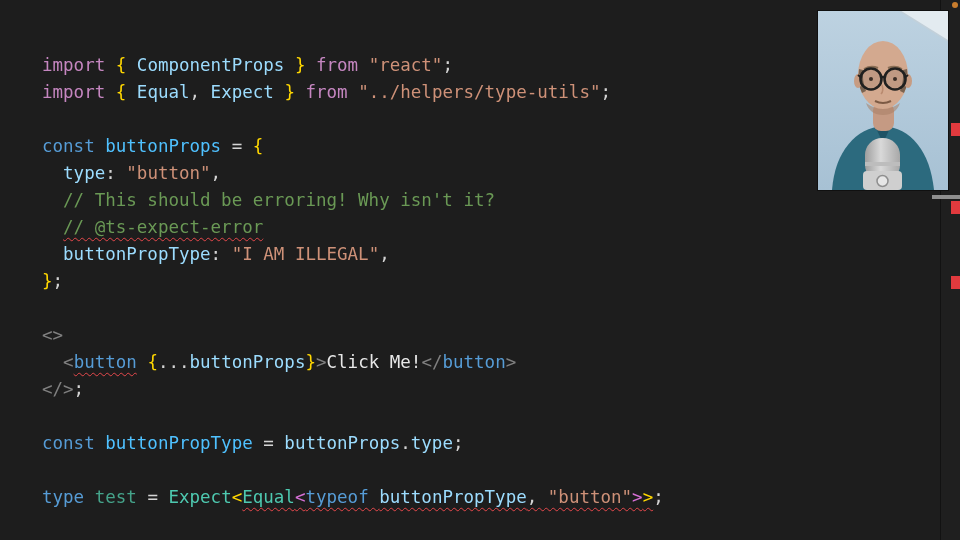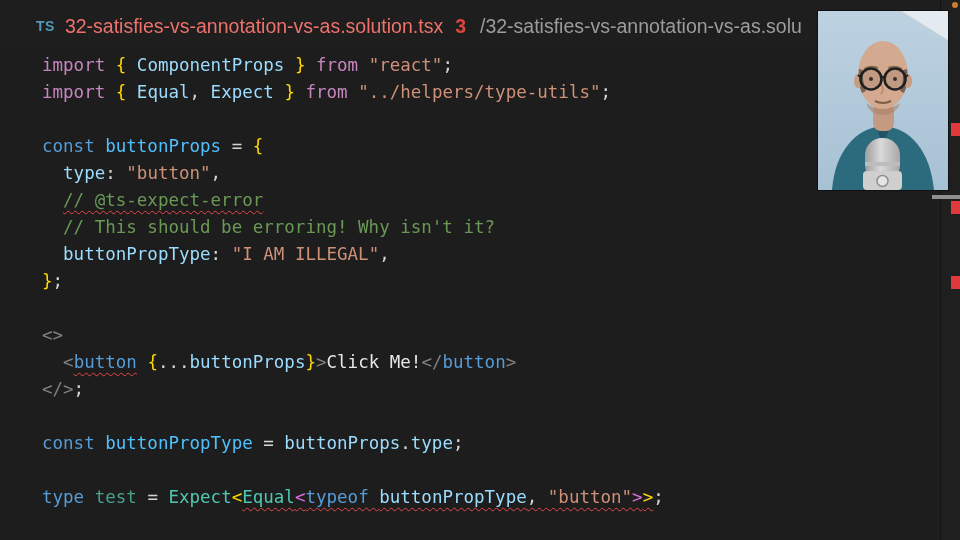--- a/index.html
+++ b/index.html
@@ -36,35 +36,29 @@
   
   .webcam{position:absolute;left:818px;top:11px;width:130px;height:179px;
           z-index:5;box-shadow:0 0 0 1px #101010;}
   .webcam svg{display:block;}
 </style>
 </head>
 <body>
 
 <div id="app">
 
-  <div class="titlebar">
-    <span class="ts-icon">TS</span>
-    <span class="tab-filename">32-satisfies-vs-annotation-vs-as.solution.tsx</span>
-    <span class="tab-badge">3</span>
-    <span class="tab-path">/32-satisfies-vs-annotation-vs-as.solu</span>
-  </div>
 
   <div id="code">
       <div class="line"><span style="color: rgb(197, 134, 192);">import </span><span style="color: rgb(255, 215, 0);">{ </span><span style="color: rgb(156, 220, 254);">ComponentProps </span><span style="color: rgb(255, 215, 0);">} </span><span style="color: rgb(197, 134, 192);">from </span><span style="color: rgb(206, 145, 120);">"react"</span><span style="color: rgb(212, 212, 212);">;</span></div>
       <div class="line"><span style="color: rgb(197, 134, 192);">import </span><span style="color: rgb(255, 215, 0);">{ </span><span style="color: rgb(156, 220, 254);">Equal</span><span style="color: rgb(212, 212, 212);">, </span><span style="color: rgb(156, 220, 254);">Expect </span><span style="color: rgb(255, 215, 0);">} </span><span style="color: rgb(197, 134, 192);">from </span><span style="color: rgb(206, 145, 120);">"../helpers/type-utils"</span><span style="color: rgb(212, 212, 212);">;</span></div>
       <div class="line"></div>
       <div class="line"><span style="color: rgb(86, 156, 214);">const </span><span style="color: rgb(79, 193, 255);">buttonProps </span><span style="color: rgb(212, 212, 212);">= </span><span style="color: rgb(255, 215, 0);">{</span></div>
       <div class="line"><span style="color: rgb(212, 212, 212);">  </span><span style="color: rgb(156, 220, 254);">type</span><span style="color: rgb(212, 212, 212);">: </span><span style="color: rgb(206, 145, 120);">"button"</span><span style="color: rgb(212, 212, 212);">,</span></div>
+      <div class="line"><span style="color: rgb(212, 212, 212);">  </span><span style="color: rgb(106, 153, 85);">// This should be erroring! Why isn't it?</span></div>
       <div class="line"><span style="color: rgb(212, 212, 212);">  </span><span class="squiggle" style="color: rgb(106, 153, 85);">// @ts-expect-error</span></div>
-      <div class="line"><span style="color: rgb(212, 212, 212);">  </span><span style="color: rgb(106, 153, 85);">// This should be erroring! Why isn't it?</span></div>
       <div class="line"><span style="color: rgb(212, 212, 212);">  </span><span style="color: rgb(156, 220, 254);">buttonPropType</span><span style="color: rgb(212, 212, 212);">: </span><span style="color: rgb(206, 145, 120);">"I AM ILLEGAL"</span><span style="color: rgb(212, 212, 212);">,</span></div>
       <div class="line"><span style="color: rgb(255, 215, 0);">}</span><span style="color: rgb(212, 212, 212);">;</span></div>
       <div class="line"></div>
       <div class="line"><span style="color: rgb(128, 128, 128);">&lt;&gt;</span></div>
       <div class="line"><span style="color: rgb(212, 212, 212);">  </span><span style="color: rgb(128, 128, 128);">&lt;</span><span class="squiggle" style="color: rgb(86, 156, 214);">button</span><span style="color: rgb(212, 212, 212);"> </span><span style="color: rgb(255, 215, 0);">{</span><span style="color: rgb(212, 212, 212);">...</span><span style="color: rgb(156, 220, 254);">buttonProps</span><span style="color: rgb(255, 215, 0);">}</span><span style="color: rgb(128, 128, 128);">&gt;</span><span style="color: rgb(232, 232, 232);">Click Me!</span><span style="color: rgb(128, 128, 128);">&lt;/</span><span style="color: rgb(86, 156, 214);">button</span><span style="color: rgb(128, 128, 128);">&gt;</span></div>
       <div class="line"><span style="color: rgb(128, 128, 128);">&lt;/&gt;</span><span style="color: rgb(212, 212, 212);">;</span></div>
       <div class="line"></div>
       <div class="line"><span style="color: rgb(86, 156, 214);">const </span><span style="color: rgb(79, 193, 255);">buttonPropType </span><span style="color: rgb(212, 212, 212);">= </span><span style="color: rgb(156, 220, 254);">buttonProps</span><span style="color: rgb(212, 212, 212);">.</span><span style="color: rgb(156, 220, 254);">type</span><span style="color: rgb(212, 212, 212);">;</span></div>
       <div class="line"></div>
       <div class="line"><span style="color: rgb(86, 156, 214);">type </span><span style="color: rgb(69, 163, 138);">test </span><span style="color: rgb(212, 212, 212);">= </span><span style="color: rgb(78, 201, 176);">Expect</span><span style="color: rgb(255, 215, 0);">&lt;</span><span class="squiggle" style="color: rgb(78, 201, 176);">Equal</span><span class="squiggle" style="color: rgb(214, 112, 214);">&lt;</span><span class="squiggle" style="color: rgb(86, 156, 214);">typeof </span><span class="squiggle" style="color: rgb(156, 220, 254);">buttonPropType</span><span class="squiggle" style="color: rgb(212, 212, 212);">, </span><span class="squiggle" style="color: rgb(206, 145, 120);">"button"</span><span class="squiggle" style="color: rgb(214, 112, 214);">&gt;</span><span class="squiggle" style="color: rgb(255, 215, 0);">&gt;</span><span style="color: rgb(212, 212, 212);">;</span></div>

